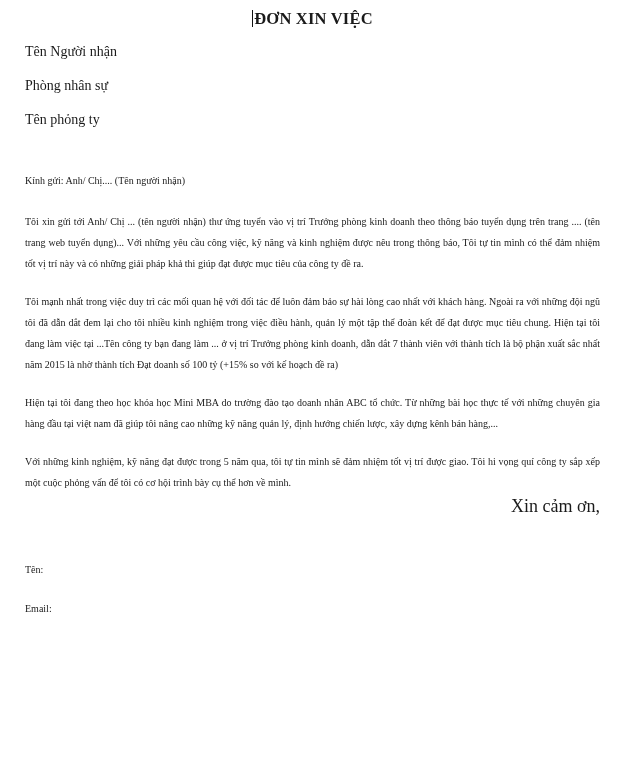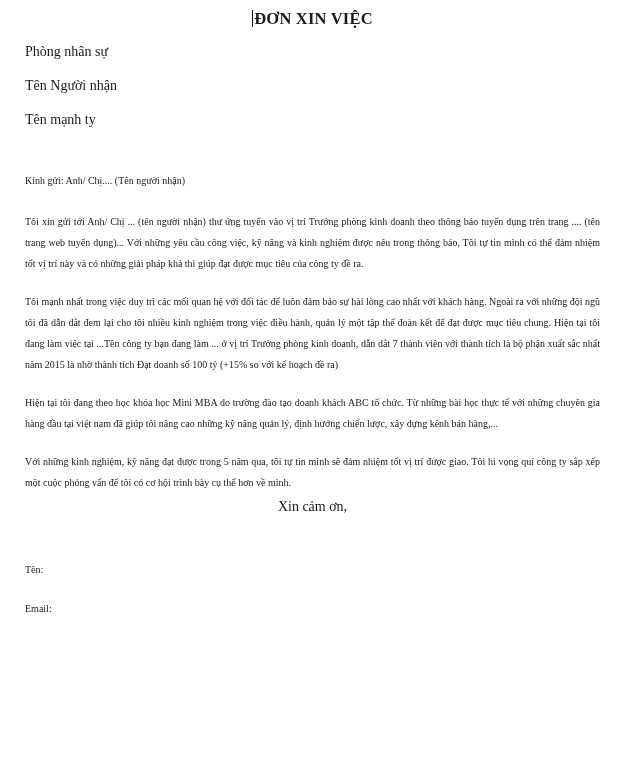--- a/index.html
+++ b/index.html
@@ -62,24 +62,24 @@
     font-size: 10px;
     line-height: 21px;
     margin: 0 0 17px 0;
     text-align: justify;
     text-justify: inter-word;
   }
   p.para:last-of-type {
     margin-bottom: 0;
   }
   .closing {
-    font-size: 14px;
+    font-size: 18px;
     line-height: 21px;
     margin: 3px 0 0 0;
-    text-align: center;
+    text-align: right;
   }
   .signature-block {
     margin-top: 43px;
   }
   .sig-line {
     font-size: 10px;
     line-height: 20px;
     margin: 0 0 19px 0;
     text-align: left;
   }
@@ -87,32 +87,32 @@
 </head>
 <body>
 
 <div class="page">
 
   <div class="doc-title"><span class="caret"></span><span>ĐƠN XIN VIỆC</span></div>
 
   <div class="body-wrap">
 
     <div>
+      <div class="addr-line">Tên Người nhận</div>
       <div class="addr-line">Phòng nhân sự</div>
-      <div class="addr-line">Tên Người nhận</div>
-      <div class="addr-line">Tên mạnh ty</div>
+      <div class="addr-line">Tên phỏng ty</div>
     </div>
 
     <div class="spacer-lg"></div>
 
     <div class="salutation">Kính gửi: Anh/ Chị.... (Tên người nhận)</div>
 
     <p class="para">Tôi xin gửi tới Anh/ Chị ... (tên người nhận) thư ứng tuyển vào vị trí Trưởng phòng kinh doanh theo thông báo tuyển dụng trên trang .... (tên trang web tuyển dụng)... Với những yêu cầu công việc, kỹ năng và kinh nghiệm được nêu trong thông báo, Tôi tự tin mình có thể đảm nhiệm tốt vị trí này và có những giải pháp khả thi giúp đạt được mục tiêu của công ty đề ra.</p>
     <p class="para">Tôi mạnh nhất trong việc duy trì các mối quan hệ với đối tác để luôn đảm bảo sự hài lòng cao nhất với khách hàng. Ngoài ra với những đội ngũ tôi đã dẫn dắt đem lại cho tôi nhiều kinh nghiệm trong việc điều hành, quản lý một tập thể đoàn kết để đạt được mục tiêu chung. Hiện tại tôi đang làm việc tại ...Tên công ty bạn đang làm ... ở vị trí Trưởng phòng kinh doanh, dẫn dắt 7 thành viên với thành tích là bộ phận xuất sắc nhất năm 2015 là nhờ thành tích Đạt doanh số 100 tỷ (+15% so với kế hoạch đề ra)</p>
-    <p class="para">Hiện tại tôi đang theo học khóa học Mini MBA do trường đào tạo doanh khách ABC tổ chức. Từ những bài học thực tế với những chuyên gia hàng đầu tại việt nam đã giúp tôi nâng cao những kỹ năng quản lý, định hướng chiến lược, xây dựng kênh bán hàng,...</p>
+    <p class="para">Hiện tại tôi đang theo học khóa học Mini MBA do trường đào tạo doanh nhân ABC tổ chức. Từ những bài học thực tế với những chuyên gia hàng đầu tại việt nam đã giúp tôi nâng cao những kỹ năng quản lý, định hướng chiến lược, xây dựng kênh bán hàng,...</p>
     <p class="para">Với những kinh nghiệm, kỹ năng đạt được trong 5 năm qua, tôi tự tin mình sẽ đảm nhiệm tốt vị trí được giao. Tôi hi vọng quí công ty sắp xếp một cuộc phỏng vấn để tôi có cơ hội trình bày cụ thể hơn về mình.</p>
 
     <div class="closing">Xin cảm ơn,</div>
 
     <div class="signature-block">
       <div class="sig-line">Tên:</div>
       <div class="sig-line">Email:</div>
     </div>
 
   </div>

